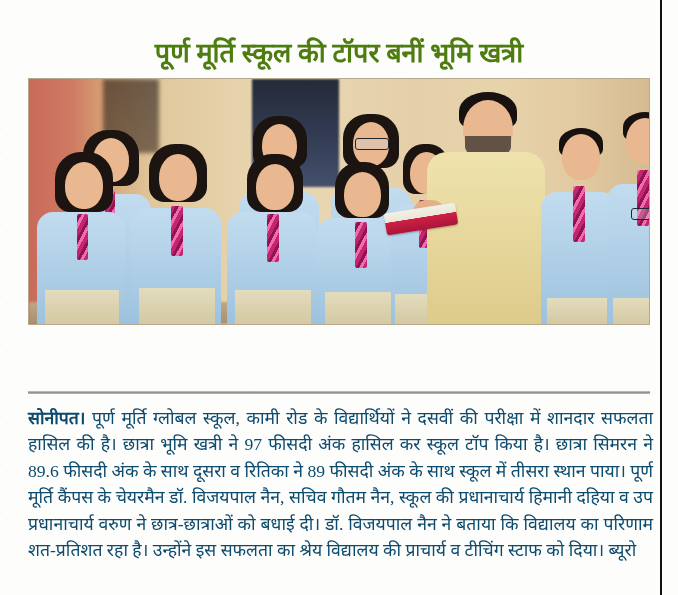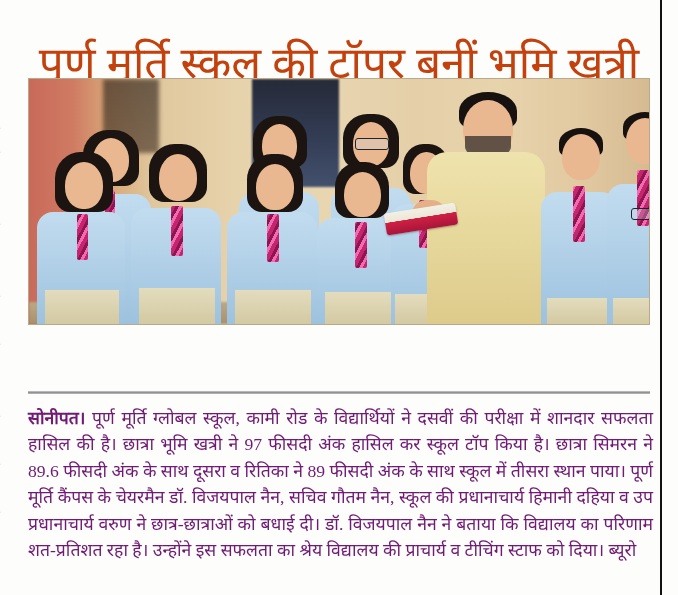--- a/index.html
+++ b/index.html
@@ -46,24 +46,24 @@
     width: 2px;
     height: 595px;
     background: #111111;
   }
 
   .headline {
     position: absolute;
     left: 28px; top: 12px;
     width: 622px;
     text-align: center;
-    font-size: 44px;
+    font-size: 27px;
     line-height: 46px;
-    font-weight: 400;
-    color: #c2410c;
+    font-weight: 700;
+    color: #4d7c0f;
     letter-spacing: 0px;
     white-space: nowrap;
   }
 
   
   .photo {
     position: absolute;
     left: 28px; top: 78px;
     width: 622px;
     height: 247px;
@@ -192,21 +192,21 @@
     background: linear-gradient(180deg,#cfcfcf 0%, #8d8d8d 45%, #bdbdbd 100%);
   }
 
   
   .body-text {
     position: absolute;
     left: 28px; top: 405px;
     width: 625px;
     font-size: 17.6px;
     line-height: 26.4px;
-    color: #701a75;
+    color: #0c4a6e;
     text-align: justify;
     text-justify: inter-word;
   }
   .dateline { font-weight: 700; }
   .body-text p { margin: 0; }
 </style>
 </head>
 <body>
 
 <div class="clipping">

